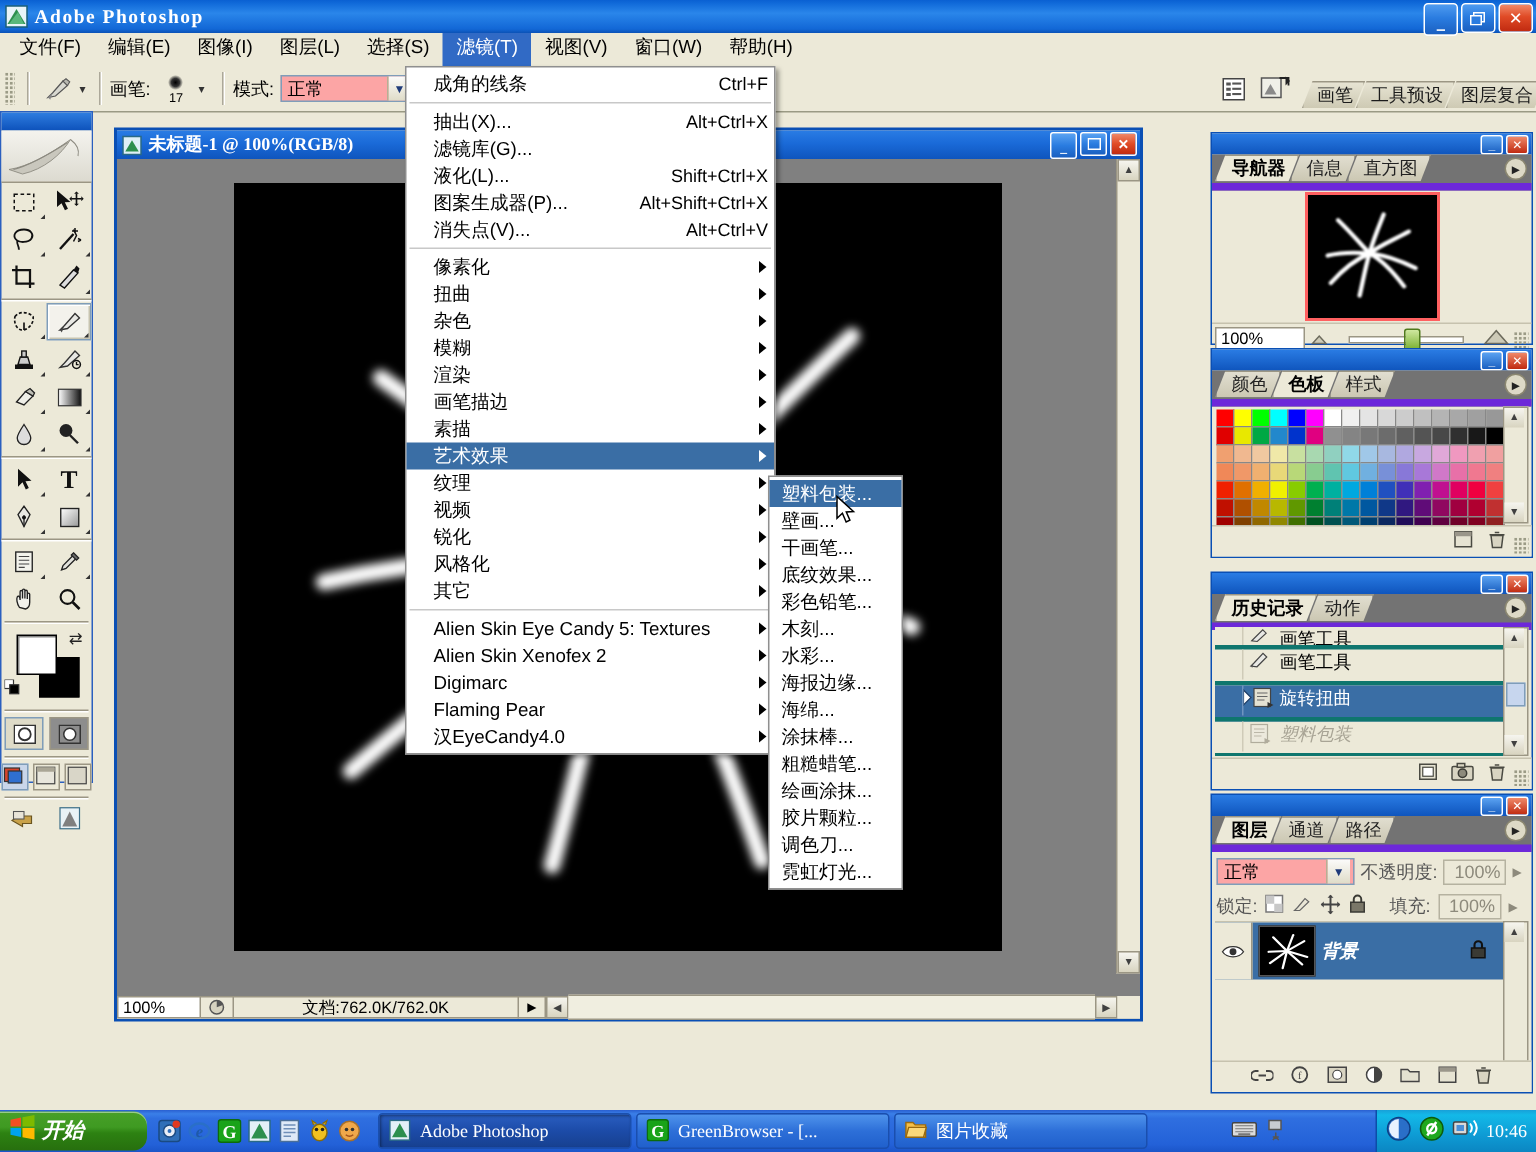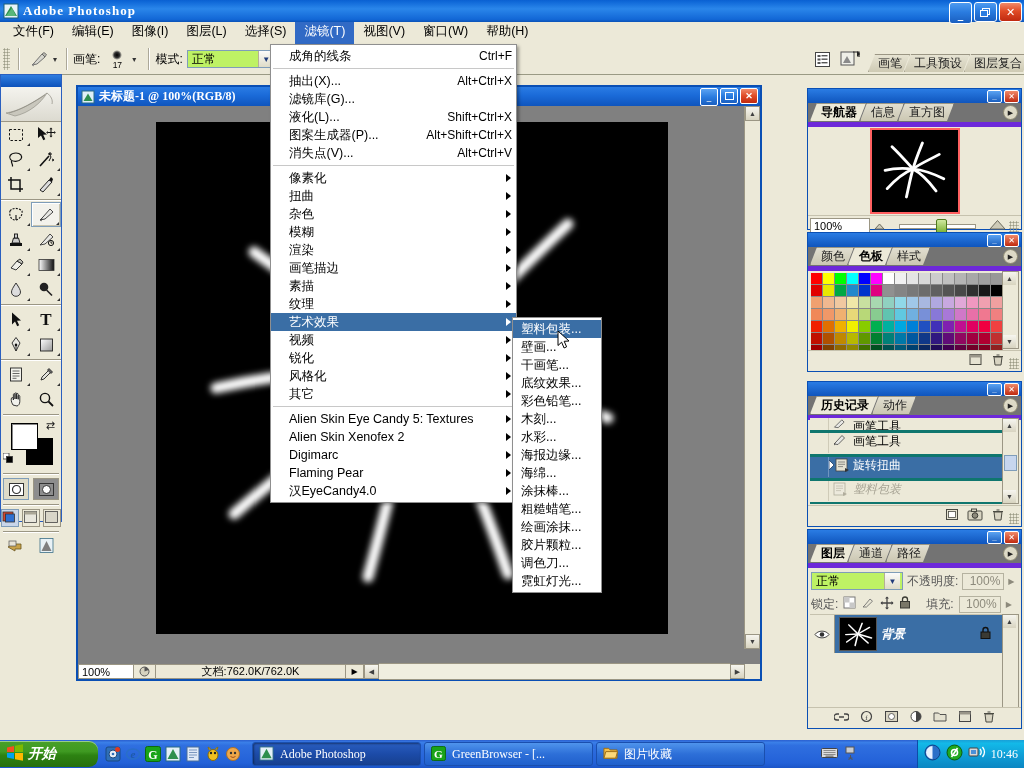--- a/index.html
+++ b/index.html
@@ -38,21 +38,21 @@
 
   
   .opts-bar{position:absolute;left:0;top:44px;width:1024px;height:30px;
             background:#ece9d8;border-bottom:1px solid #9a9a84;display:flex;align-items:center;}
   .grip{width:7px;height:22px;margin-left:3px;margin-right:2px;
         background-image:radial-gradient(circle,#9b9b86 0.9px,transparent 1.2px);
         background-size:3px 3px;}
   .sep-v{width:1px;height:22px;background:#aca899;margin:0 6px;box-shadow:1px 0 0 #fff;}
   .opt-label{font-size:12px;color:#000;margin-right:4px;}
   .tool-chip{display:flex;align-items:center;gap:3px;padding:1px 3px;}
-  .combo{border:1px solid #7f9db9;background:#bef264;height:18px;display:flex;align-items:center;
+  .combo{border:1px solid #7f9db9;background:#fca5a5;height:18px;display:flex;align-items:center;
          padding:0 2px 0 4px;font-size:12px;box-sizing:border-box;gap:18px;}
   .combo .arrow{width:15px;height:16px;margin-left:auto;
         background:linear-gradient(to bottom,#fbfbfa,#dfdcc8);border-left:1px solid #b5b095;
         display:flex;align-items:center;justify-content:center;color:#1f3b7a;font-size:8px;}
   .small-btn{width:22px;height:22px;border:1px solid transparent;display:flex;
              align-items:center;justify-content:center;}
   .palette-well{margin-left:6px;display:flex;align-items:flex-end;height:26px;}
   .pw-tab{
     height:17px;padding:0 7px 0 9px;font-size:12px;color:#1c1c1c;
     background:linear-gradient(to bottom,#e7e4d3,#cecab4);
@@ -675,26 +675,26 @@
         <i class="sub-arrow"></i>
       </div>
       <div class="menu-row">
         <span>画笔描边</span>
         <i class="sub-arrow"></i>
       </div>
       <div class="menu-row">
         <span>素描</span>
         <i class="sub-arrow"></i>
       </div>
-      <div class="menu-row">
-        <span>纹理</span>
-        <i class="sub-arrow"></i>
-      </div>
       <div class="menu-row hl">
         <span>艺术效果</span>
+        <i class="sub-arrow"></i>
+      </div>
+      <div class="menu-row">
+        <span>纹理</span>
         <i class="sub-arrow"></i>
       </div>
       <div class="menu-row">
         <span>视频</span>
         <i class="sub-arrow"></i>
       </div>
       <div class="menu-row">
         <span>锐化</span>
         <i class="sub-arrow"></i>
       </div>

